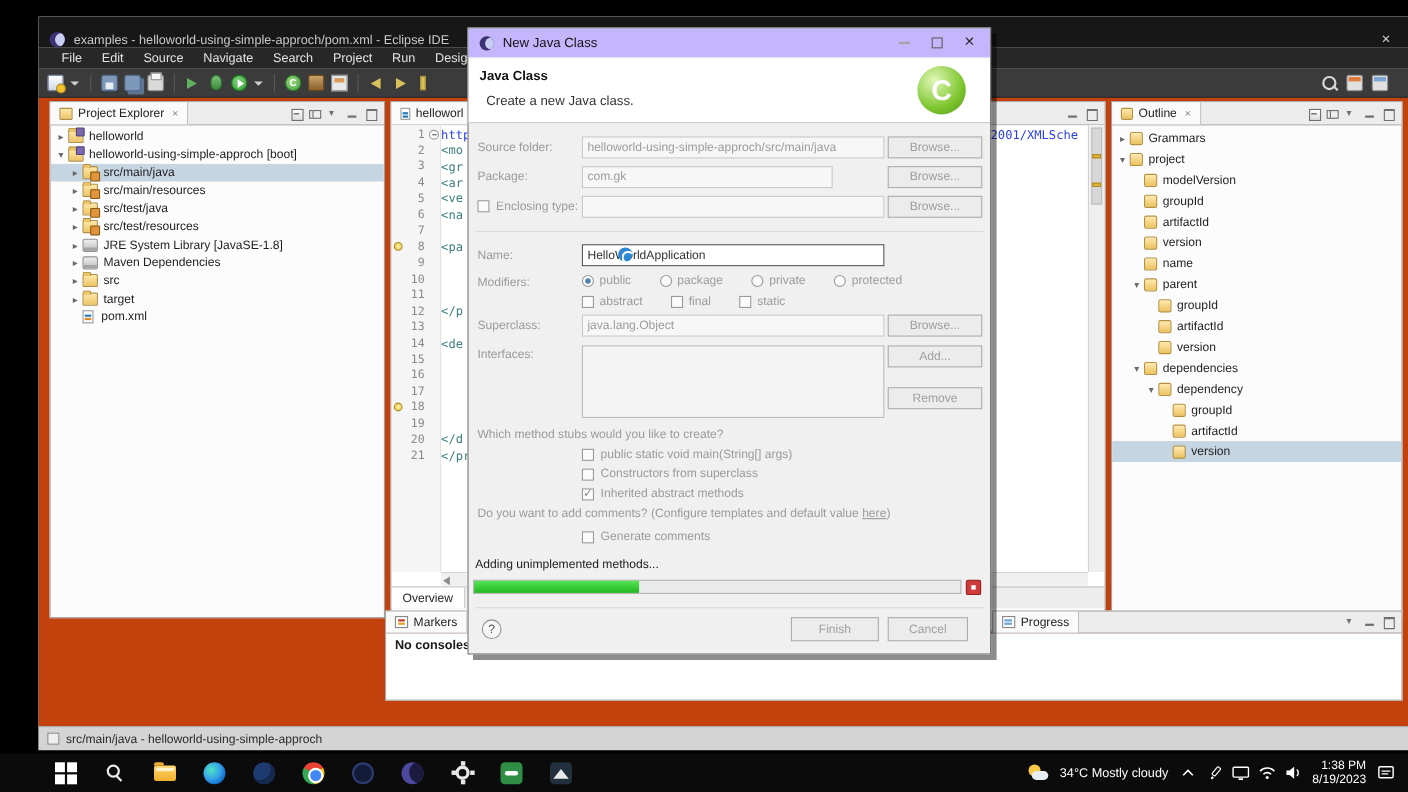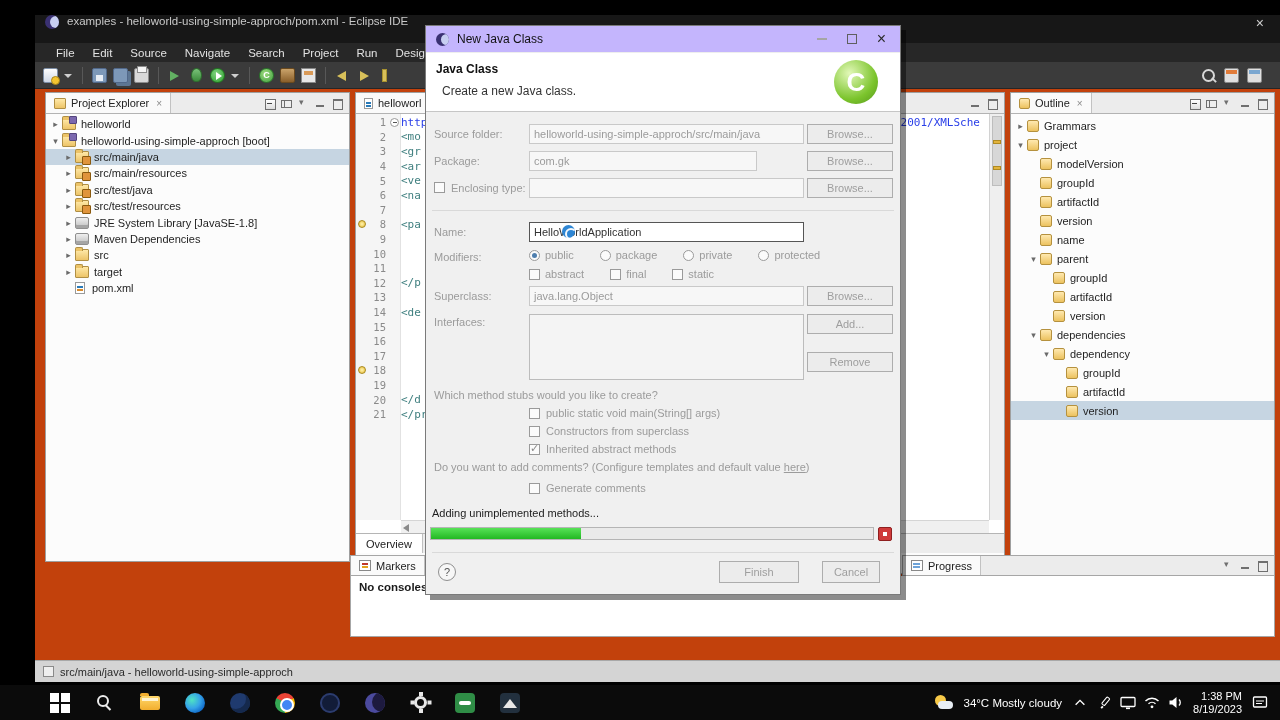--- a/index.html
+++ b/index.html
@@ -2,21 +2,21 @@
 <html><head>
 <meta charset="utf-8">
 <style>
   html,body{margin:0;padding:0;background:#000;width:1280px;height:720px;overflow:hidden;
     font-family:"Liberation Sans",sans-serif;}
   *{box-sizing:border-box;}
   .screen{position:relative;width:1280px;height:720px;background:#000;overflow:hidden;}
 
   
   .ewin{position:absolute;left:35px;top:15px;width:1245px;height:667px;background:#d9d9d9;overflow:hidden;}
-  .e-title{height:28px;background:#171717;color:#c9c9c9;display:flex;align-items:flex-start;padding:0 10px;font-size:11.5px;}
+  .e-title{height:28px;background:#171717;color:#c9c9c9;display:flex;align-items:flex-end;padding:0 10px;font-size:11.5px;}
   .e-ticon{width:14px;height:14px;border-radius:50%;background:#3a3172;position:relative;overflow:hidden;margin-right:8px;flex:none;}
   .e-ticon::after{content:'';position:absolute;left:5px;top:1px;width:12px;height:12px;border-radius:50%;background:#c7cef1;}
   .e-close{margin-left:auto;color:#cfcfcf;font-size:14px;padding:0 6px;}
   .e-menu{height:19px;background:#272727;display:flex;align-items:center;gap:0;padding-left:12px;}
   .menu-item{color:#e2e2e2;font-size:11.5px;padding:0 9px;}
   .e-toolbar{height:27px;background:#3b3b3b;border-bottom:1px solid #262626;display:flex;align-items:center;padding:0 8px;}
   .tb-left{display:flex;align-items:center;gap:6px;}
   .tb-right{margin-left:auto;display:flex;align-items:center;gap:8px;padding-right:10px;}
   .tsep{width:1px;height:17px;background:#585858;margin:0 3px;}
 
@@ -733,21 +733,21 @@
 
       <div class="dq" style="top:394px;left:6px;color:#1c1c1c;">Adding unimplemented methods...</div>
       <div class="prog-track">
         <div class="prog-fill" style="width: 34%;"></div>
       </div>
       <div class="stop-btn"></div>
 
       <div class="dhr" style="top:439px;"></div>
       <div class="help-btn">?</div>
       <div class="foot-btn" style="left:293px;width:80px;">Finish</div>
-      <div class="foot-btn" style="left:396px;width:58px;">Cancel</div>
+      <div class="foot-btn" style="left:381px;width:73px;">Cancel</div>
     </div>
   </div>
 
   <div class="taskbar">
     <div class="tb-apps">
         <div class="tb-app">
           <span class="tbi tbi-start"></span>
         </div>
         <div class="tb-app">
           <span class="tbi tbi-search"></span>

